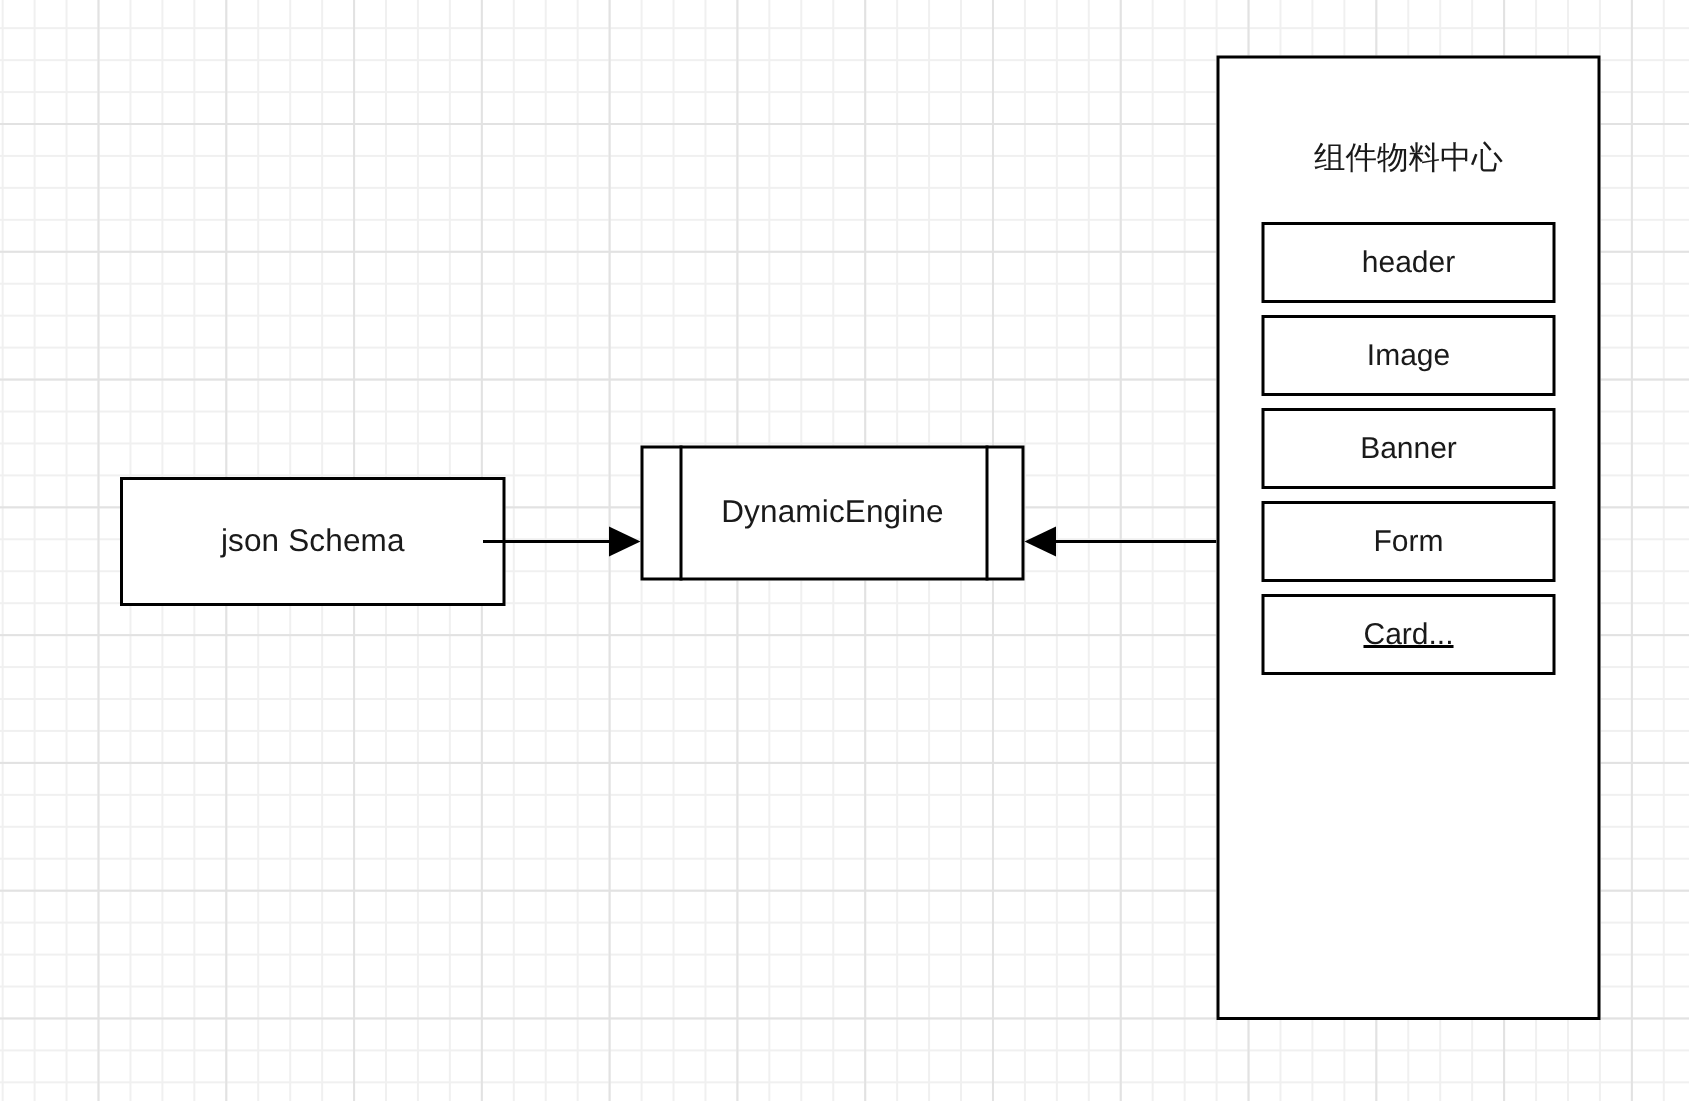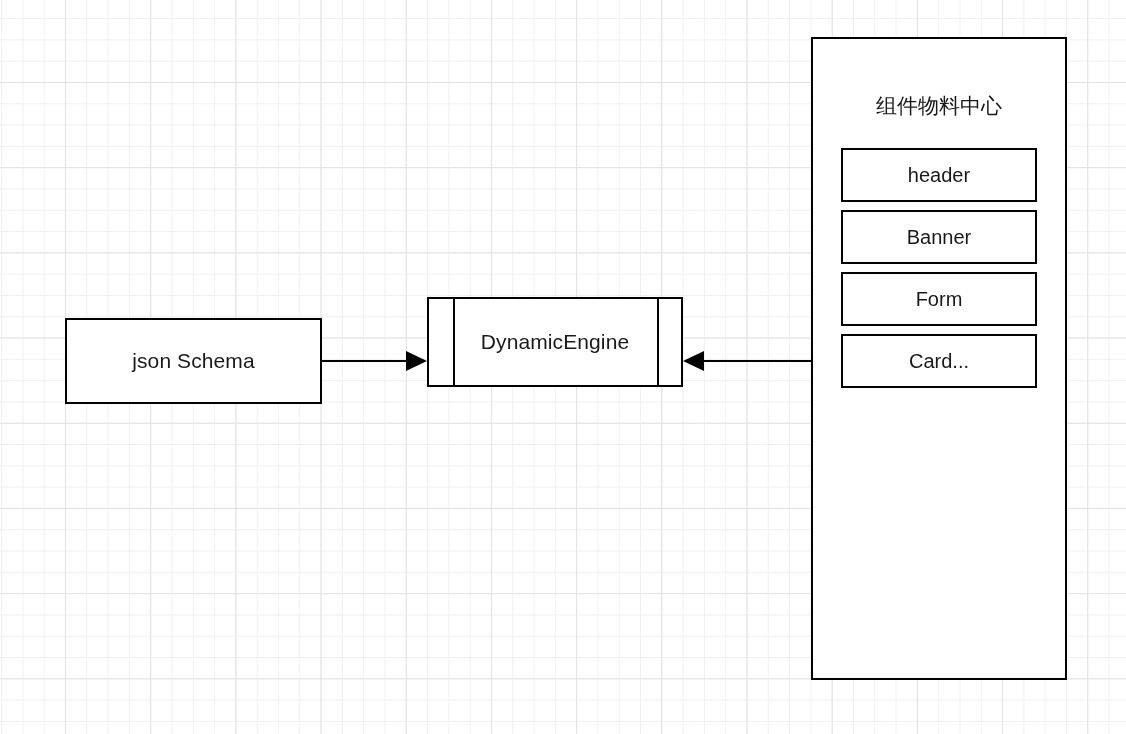--- a/index.html
+++ b/index.html
@@ -48,21 +48,21 @@
   .node-label {
     color: #1a1a1a;
     font-size: 21px;
     line-height: 1.2;
     letter-spacing: 0.1px;
     white-space: nowrap;
   }
 
   
   #json-schema-node {
-    left: 65px;
+    left: 80px;
     top: 318px;
     width: 257px;
     height: 86px;
   }
 
   
   #dynamic-engine-node {
     left: 427px;
     top: 297px;
     width: 256px;
@@ -111,21 +111,21 @@
     box-sizing: border-box;
     width: 196px;
     height: 54px;
     background: #ffffff;
     border: 2px solid #000000;
     margin-bottom: 8px;
     display: flex;
     align-items: center;
     justify-content: center;
   }
-  .material-item:last-child { margin-bottom: 12px; }
+  .material-item:last-child { margin-bottom: 12px; text-decoration: underline; }
   .material-item-label {
     color: #1a1a1a;
     font-size: 20px;
     line-height: 1.2;
     white-space: nowrap;
   }
 
   
   .edge {
     position: absolute;
@@ -183,20 +183,23 @@
   <div class="edge" id="edge-center-to-engine"></div>
   <div class="arrowhead" id="arrowhead-to-engine-left"></div>
 
   <div id="material-center-container">
     <div id="material-center-title">组件物料中心</div>
     <div id="material-center-items">
       <div class="material-item">
         <span class="material-item-label">header</span>
       </div>
       <div class="material-item">
+        <span class="material-item-label">Image</span>
+      </div>
+      <div class="material-item">
         <span class="material-item-label">Banner</span>
       </div>
       <div class="material-item">
         <span class="material-item-label">Form</span>
       </div>
       <div class="material-item">
         <span class="material-item-label">Card...</span>
       </div>
     </div>
   </div>

